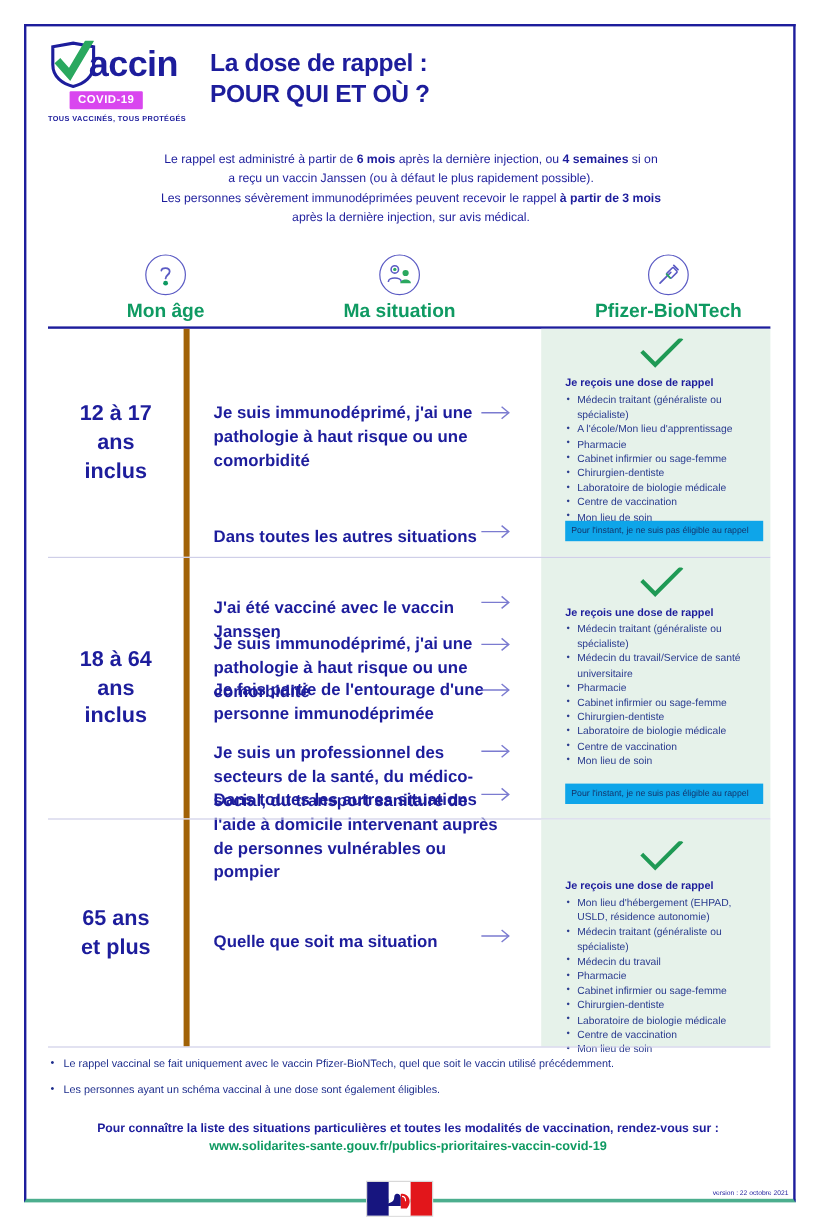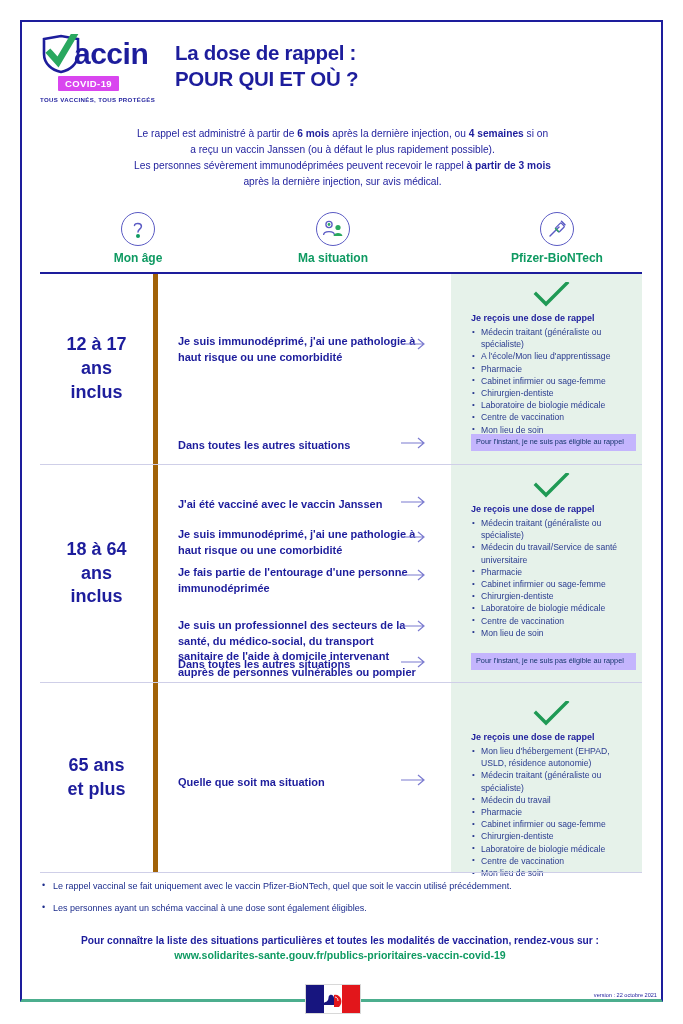--- a/index.html
+++ b/index.html
@@ -75,21 +75,21 @@
   }
   .colhead.c1 { left: 33px; }
   .colhead.c2 { left: 228px; }
   .colhead.c3 { left: 452px; }
   .circ-icon {
     width: 34px; height: 34px; border-radius: 50%;
     border: 1.4px solid #5b5bc4;
     display: flex; align-items: center; justify-content: center;
   }
   .colhead-label {
-    margin-top: 5px; font-size: 12px; font-weight: bold; color: #0f9a62;
+    margin-top: 5px; font-size: 16px; font-weight: bold; color: #0f9a62;
     white-space: nowrap;
   }
 
   
   .table {
     position: absolute; left: 40px; top: 272px; width: 602px; height: 598px;
     border-top: 2px solid #1d1d9c;
   }
   .rowband {
     position: absolute; left: 0; width: 602px;
@@ -113,21 +113,21 @@
   .cell-sit {
     width: 293px; position: relative; padding: 0 12px 0 20px;
   }
   .cell-pfz {
     flex: 1; background: #e6f2ea; position: relative;
     padding: 8px 10px 0 20px;
   }
 
   .sit-item {
     position: absolute; left: 20px; width: 238px;
-    color: #1d1d9c; font-weight: bold; font-size: 11px; line-height: 1.42;
+    color: #1d1d9c; font-weight: bold; font-size: 14px; line-height: 1.42;
   }
   .arrow {
     position: absolute; width: 30px; height: 12px;
   }
   .arrow svg { display: block; }
 
   .checkmark { text-align: center; }
   .checkmark svg { display: inline-block; }
   .pfz-title {
     color: #1d1d9c; font-weight: bold; font-size: 9px; margin-top: 1px;
@@ -138,21 +138,21 @@
   .pfz-list li {
     color: #2a3b8f; font-size: 8.6px; line-height: 1.42;
     padding-left: 10px; position: relative;
   }
   .pfz-list li::before {
     content: "\2022"; position: absolute; left: 1px; top: -0.5px;
     color: #2a3b8f; font-size: 8px;
   }
   .notelig {
     position: absolute; left: 20px; width: 165px;
-    background: #c4b5fd; color: #14356b;
+    background: #0ea5e9; color: #14356b;
     font-size: 7.3px; padding: 4px 5px; line-height: 1.2;
   }
 
   
   .footnotes {
     position: absolute; left: 40px; top: 880px; width: 600px;
   }
   .fn {
     color: #1d2d8c; font-size: 9px; line-height: 1.4;
     padding-left: 13px; position: relative; margin-bottom: 9px;

